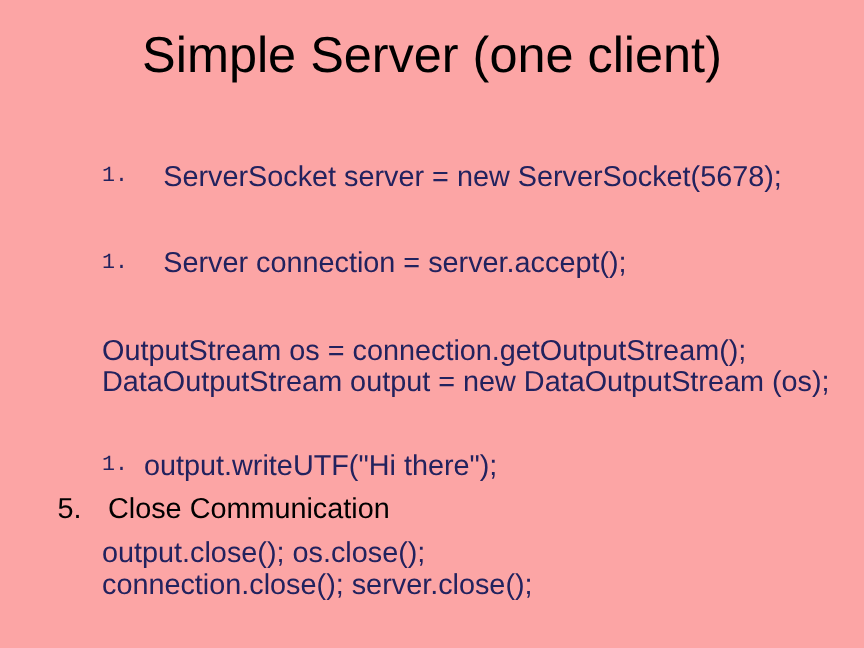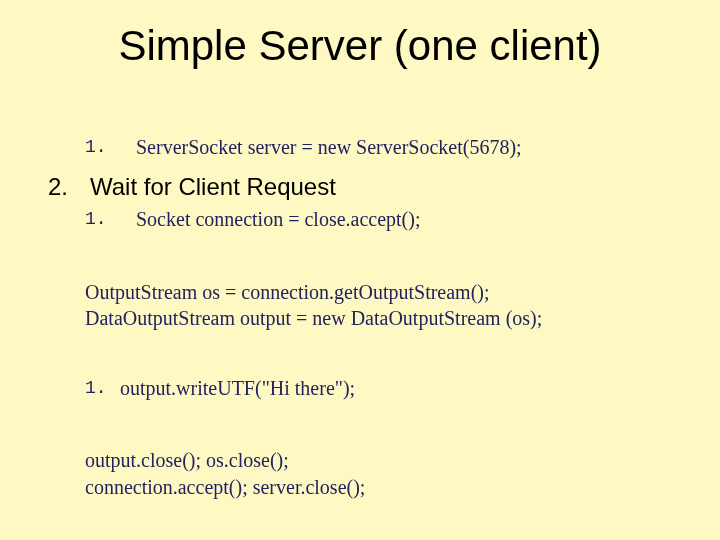--- a/index.html
+++ b/index.html
@@ -4,21 +4,21 @@
 <style>
   html, body {
     margin: 0;
     padding: 0;
     background: #ffffff;
   }
   .slide {
     position: relative;
     width: 720px;
     height: 540px;
-    background: #fef9c3;
+    background: #fca5a5;
     overflow: hidden;
     font-family: "Liberation Sans", sans-serif;
     color: #000000;
   }
   .title {
     position: absolute;
     top: 22px;
     left: 0;
     width: 720px;
     margin: 0;
@@ -35,22 +35,22 @@
     font-weight: 400;
     color: #000000;
     white-space: nowrap;
   }
   .step-heading .step-num {
     display: inline-block;
     width: 42px;
   }
   .codeline {
     position: absolute;
-    font-family: Liberation Serif, serif;
-    font-size: 20px;
+    font-family: Liberation Sans, sans-serif;
+    font-size: 24px;
     line-height: 21px;
     color: #22225e;
     white-space: pre;
   }
   .code-marker {
     position: absolute;
     left: 85px;
     font-family: "Liberation Mono", monospace;
     font-size: 18px;
     line-height: 21px;
@@ -60,26 +60,26 @@
 </head>
 <body>
 
 <div class="slide">
 
   <h1 class="title">Simple Server (one client)</h1>
 
   <div class="code-marker" style="top:137px">1.</div>
   <div class="codeline" style="top:137px;left:136px">ServerSocket server = new ServerSocket(5678);</div>
 
-  <div class="step-heading" style="top:173px"><span class="step-num">2.</span><span>Wait for Client Request</span></div>
   <div class="code-marker" style="top:209px">1.</div>
-  <div class="codeline" style="top:209px;left:136px">Socket connection = close.accept();</div>
+  <div class="codeline" style="top:209px;left:136px">Server connection = server.accept();</div>
 
   <div class="codeline" style="top:308px;left:85px">DataOutputStream output = new DataOutputStream (os);</div>
   <div class="codeline" style="top:282px;left:85px">OutputStream os = connection.getOutputStream();</div>
 
   <div class="code-marker" style="top:378px">1.</div>
   <div class="codeline" style="top:378px;left:120px">output.writeUTF("Hi there");</div>
 
+  <div class="step-heading" style="top:411px"><span class="step-num">5.</span><span>Close Communication</span></div>
   <div class="codeline" style="top:450px;left:85px">output.close(); os.close();</div>
-  <div class="codeline" style="top:477px;left:85px">connection.accept(); server.close();</div>
+  <div class="codeline" style="top:477px;left:85px">connection.close(); server.close();</div>
 
 </div>
 
 </body></html>

